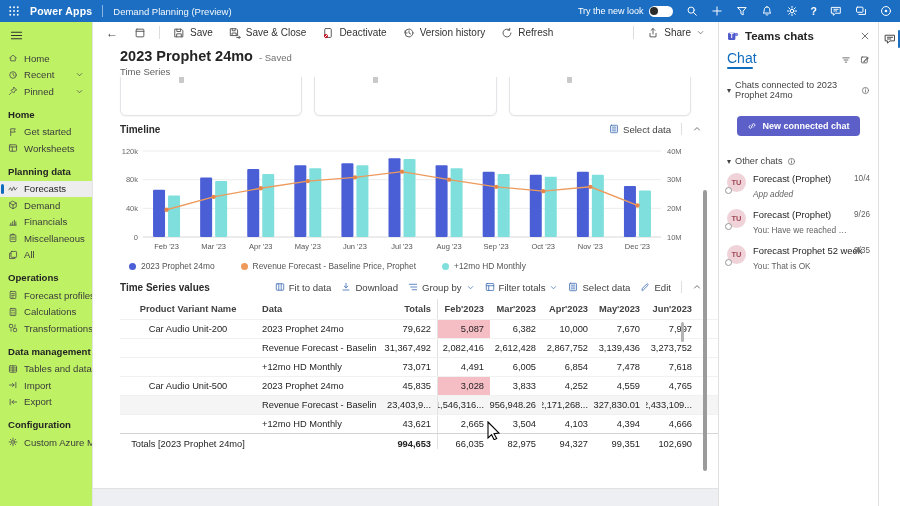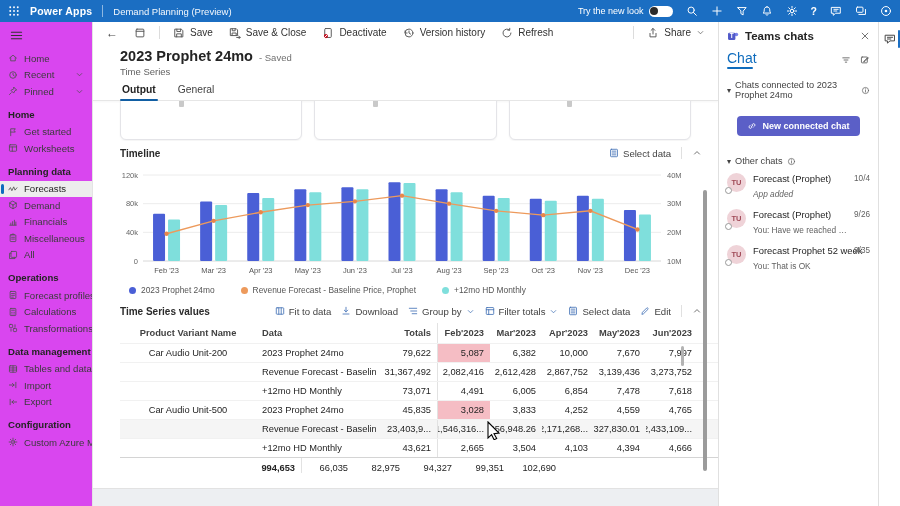--- a/index.html
+++ b/index.html
@@ -12,21 +12,21 @@
   #topbar{position:absolute;left:0;top:0;width:900px;height:22px;background:#1b6ec2;color:#fff;display:flex;align-items:center;padding:0 8px;gap:10px;z-index:30}
   #topbar .app{font-size:10.5px;font-weight:bold;letter-spacing:.2px}
   #topbar .env{font-size:9.5px;opacity:.95}
   #topbar .vdiv{width:1px;height:12px;background:rgba(255,255,255,.5)}
   #topbar .right{margin-left:auto;display:flex;align-items:center;gap:13px}
   #newlook{font-size:9px;display:flex;align-items:center;gap:5px}
   .toggle{width:24px;height:11px;background:#fff;border-radius:6px;position:relative}
   .toggle .knob{position:absolute;left:1.5px;top:1.5px;width:8px;height:8px;border-radius:50%;background:#2b2b2b}
   .qmark{font-size:10.5px;font-weight:bold;line-height:1}
   
-  #nav{position:absolute;left:0;top:22px;width:93px;height:484px;background:#d946ef;border-right:1px solid #e4e4e4;overflow:hidden;z-index:20}
+  #nav{position:absolute;left:0;top:22px;width:93px;height:484px;background:#bef264;border-right:1px solid #e4e4e4;overflow:hidden;z-index:20}
   #nav .burger{padding:6px 10px 4px}
   .navitem{display:flex;align-items:center;gap:6px;height:16.5px;padding:0 8px;font-size:9.6px;color:#3b3b3b;white-space:nowrap;position:relative}
   .navitem .chev{margin-left:auto;color:#616161}
   .navitem.sel{background:#ededed;color:#1f1f1f}
   .navitem.sel::before{content:"";position:absolute;left:1px;top:3px;bottom:3px;width:2.5px;border-radius:2px;background:#0f6cbd}
   .navhdr{font-size:9.6px;font-weight:bold;color:#242424;padding:0 8px;margin:9px 0 4px;white-space:nowrap}
   #nav svg{color:#4f4f4f}
   
   #main{position:absolute;left:93px;top:22px;width:625px;height:466px;background:#fff;z-index:10}
   #cmdbar{height:21px;display:flex;align-items:center;padding:0 6px;gap:2px;font-size:10px;color:#323232}
@@ -359,24 +359,20 @@
   </div>
 
   <div id="titleblock">
     <div id="pagetitle">
         <span>2023 Prophet 24mo</span>
         <span class="saved">- Saved</span>
       </div>
     <div class="subtitle">Time Series</div>
   </div>
 
-  <div id="tabs">
-    <span class="tab active">Output</span>
-    <span class="tab">General</span>
-  </div>
 
   <div id="content">
     <div id="cards">
       <div class="cutcard">
           <span class="mark"></span>
         </div>
       <div class="cutcard">
           <span class="mark"></span>
         </div>
       <div class="cutcard">
@@ -597,20 +593,21 @@
           <div class="tc al-c" style="width: 136px;"></div>
           <div class="tc " style="width: 120px;">+12mo HD Monthly</div>
           <div class="tc al-r totcol" style="width: 62px;">43,621</div>
           <div class="tc al-r" style="width: 52px;">2,665</div>
           <div class="tc al-r" style="width: 52px;">3,504</div>
           <div class="tc al-r" style="width: 52px;">4,103</div>
           <div class="tc al-r" style="width: 52px;">4,394</div>
           <div class="tc al-r" style="width: 52px;">4,666</div>
         </div>
         <div class="trow tfoot">
+          <div class="tc al-c" style="width: 136px;">Totals [2023 Prophet 24mo]</div>
           <div class="tc " style="width: 120px;"></div>
           <div class="tc al-r totcol totval" style="width: 62px;">994,653</div>
           <div class="tc al-r" style="width: 52px;">66,035</div>
           <div class="tc al-r" style="width: 52px;">82,975</div>
           <div class="tc al-r" style="width: 52px;">94,327</div>
           <div class="tc al-r" style="width: 52px;">99,351</div>
           <div class="tc al-r" style="width: 52px;">102,690</div>
         </div>
       </div>
   </div>

